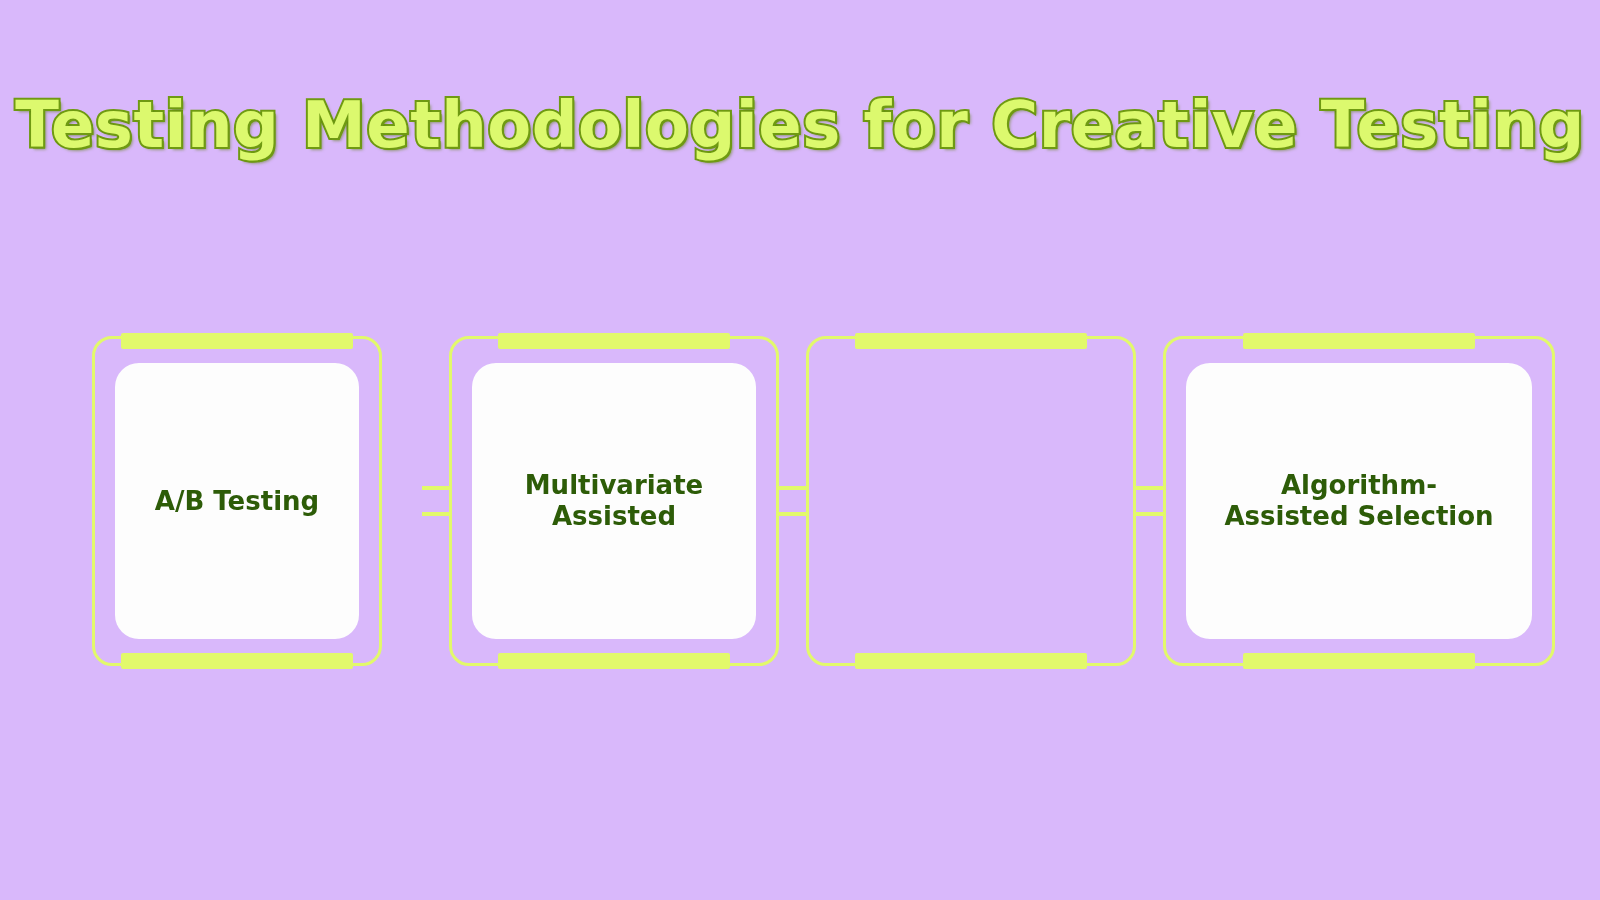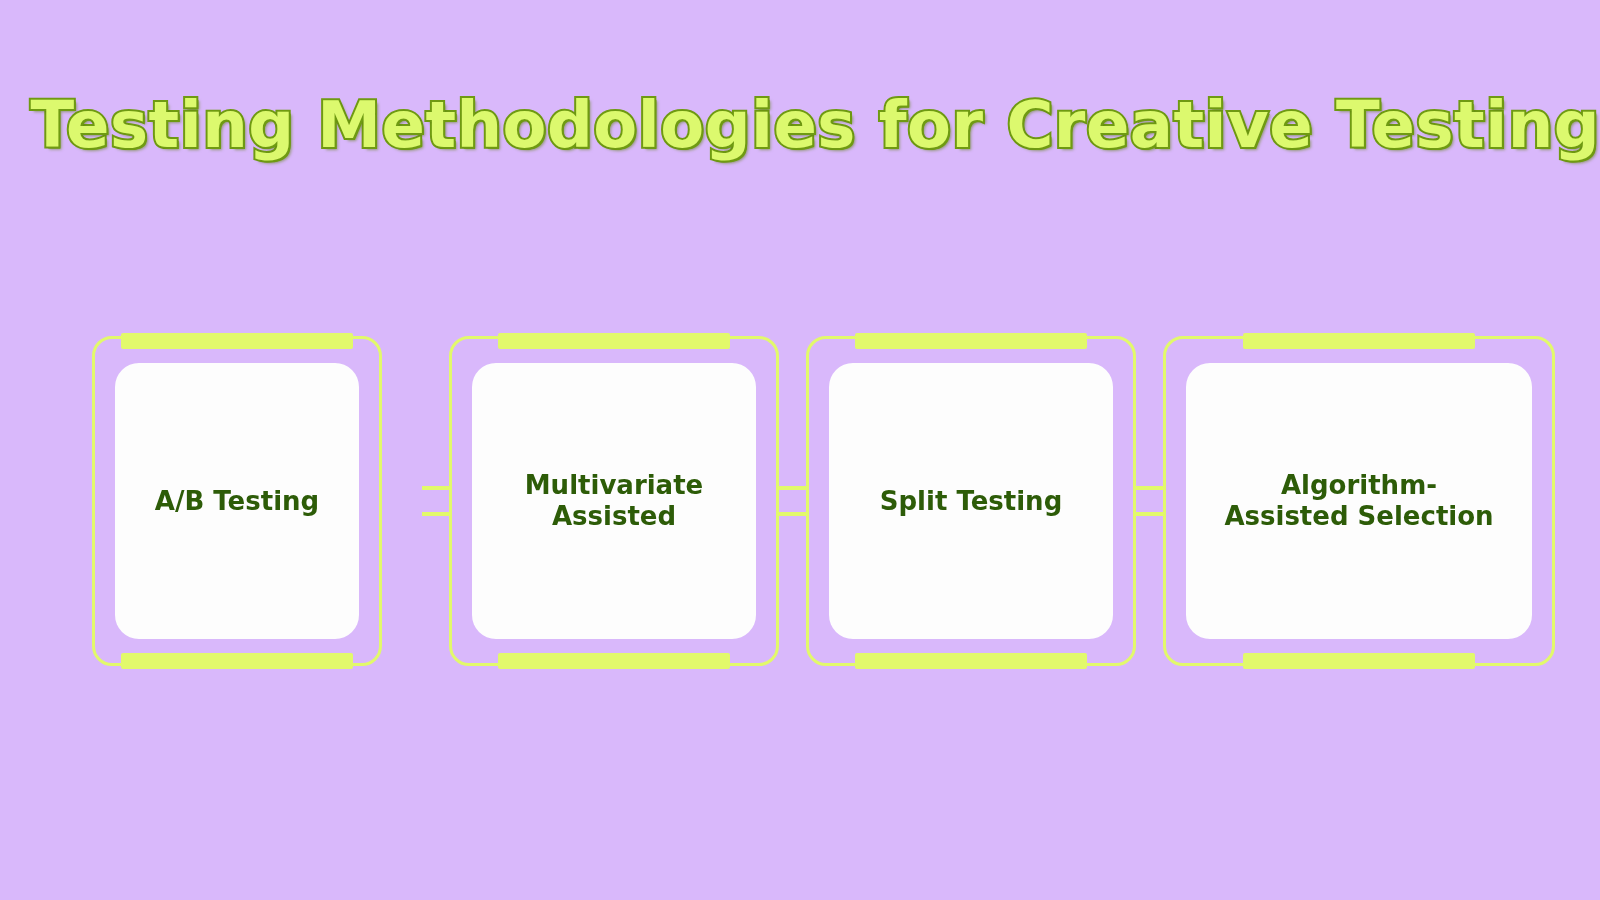--- a/index.html
+++ b/index.html
@@ -15,21 +15,21 @@
     overflow: hidden;
     position: relative;
   }
 
   
   #title-wrap {
     position: absolute;
     left: 0;
     top: 88px;
     width: 1600px;
-    text-align: right;
+    text-align: center;
   }
   #page-title {
     display: inline-block;
     font-family: "DejaVu Sans", "Liberation Sans", sans-serif;
     font-size: 64px;
     font-weight: bold;
     letter-spacing: 0.5px;
     color: #dcf96e;
     -webkit-text-stroke: 4px #6f9a12;
     paint-order: stroke fill;
@@ -131,23 +131,20 @@
       <span class="card-label">Multivariate
 Assisted</span>
     </div>
     <div class="bar bottom" style="width:232px;"></div>
   </div>
 
   <div class="connector" style="left:687px; width:27px;"></div>
 
   <div class="card-frame" style="left:714px; width:330px;">
     <div class="bar top" style="width:232px;"></div>
-    <div class="card-inner">
-      <span class="card-label">Split Testing</span>
-    </div>
     <div class="bar bottom" style="width:232px;"></div>
   </div>
 
   <div class="connector" style="left:1044px; width:27px;"></div>
 
   <div class="card-frame" style="left:1071px; width:392px;">
     <div class="bar top" style="width:232px;"></div>
     <div class="card-inner">
       <span class="card-label">Algorithm-
 Assisted Selection</span>

